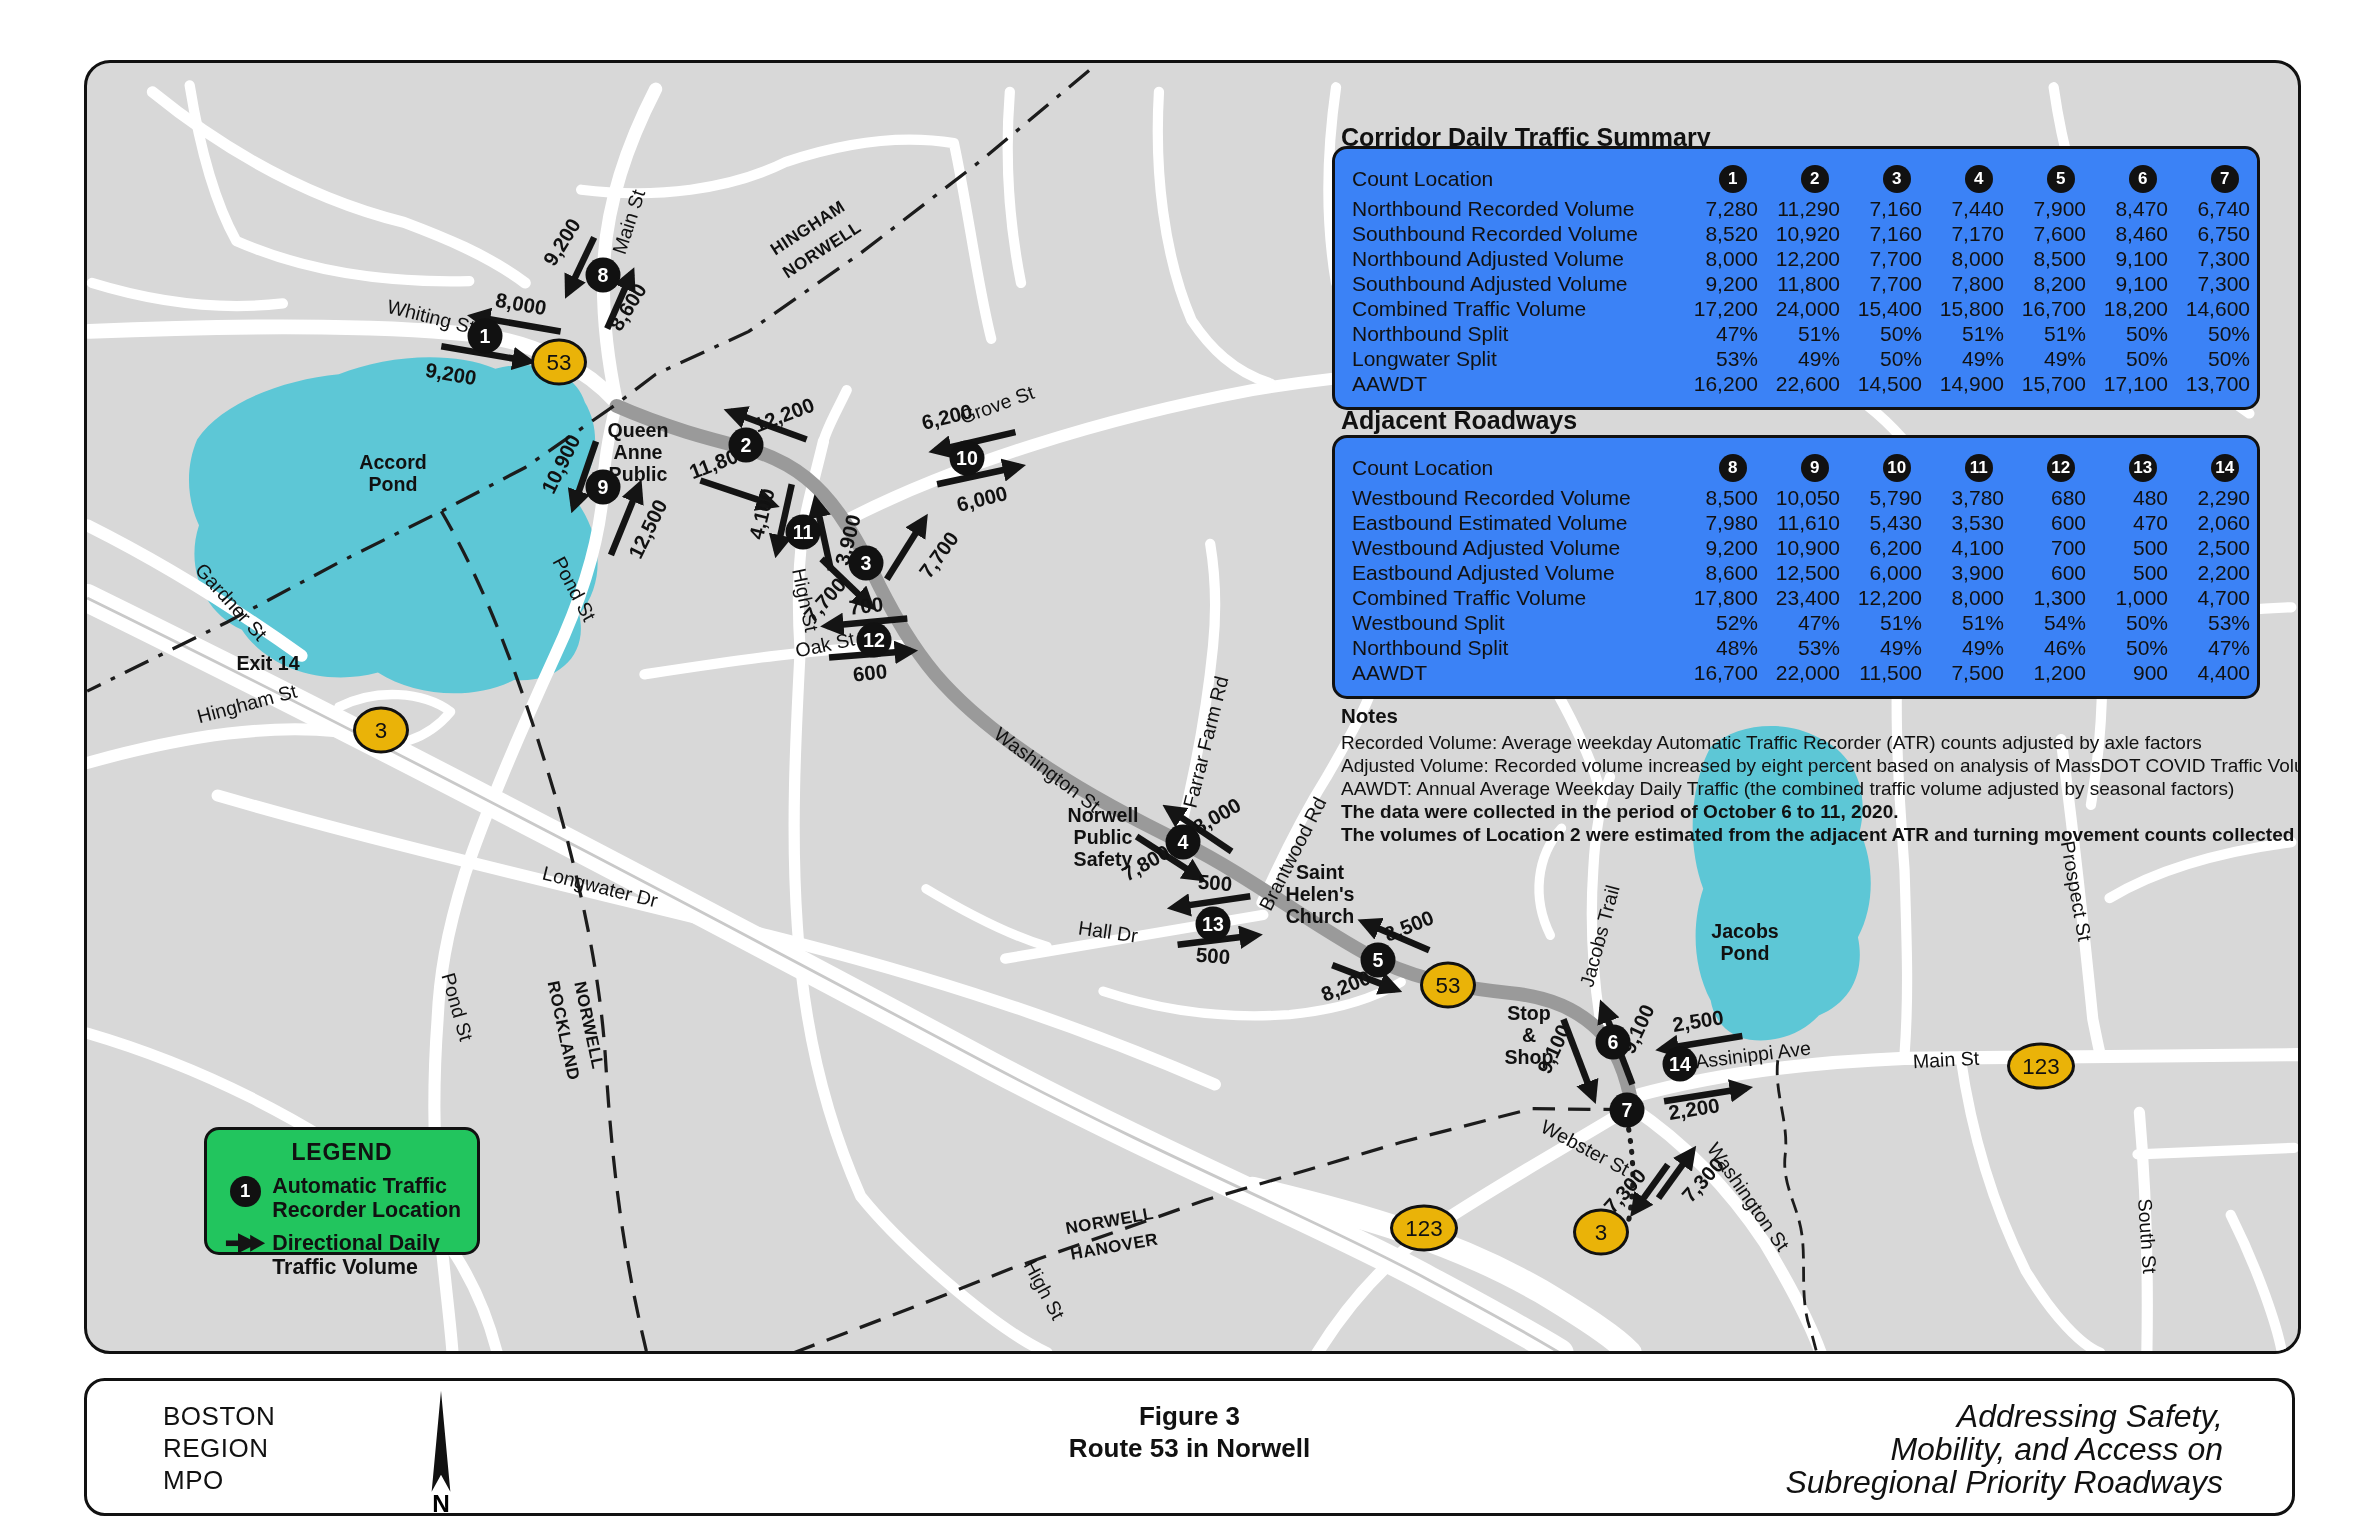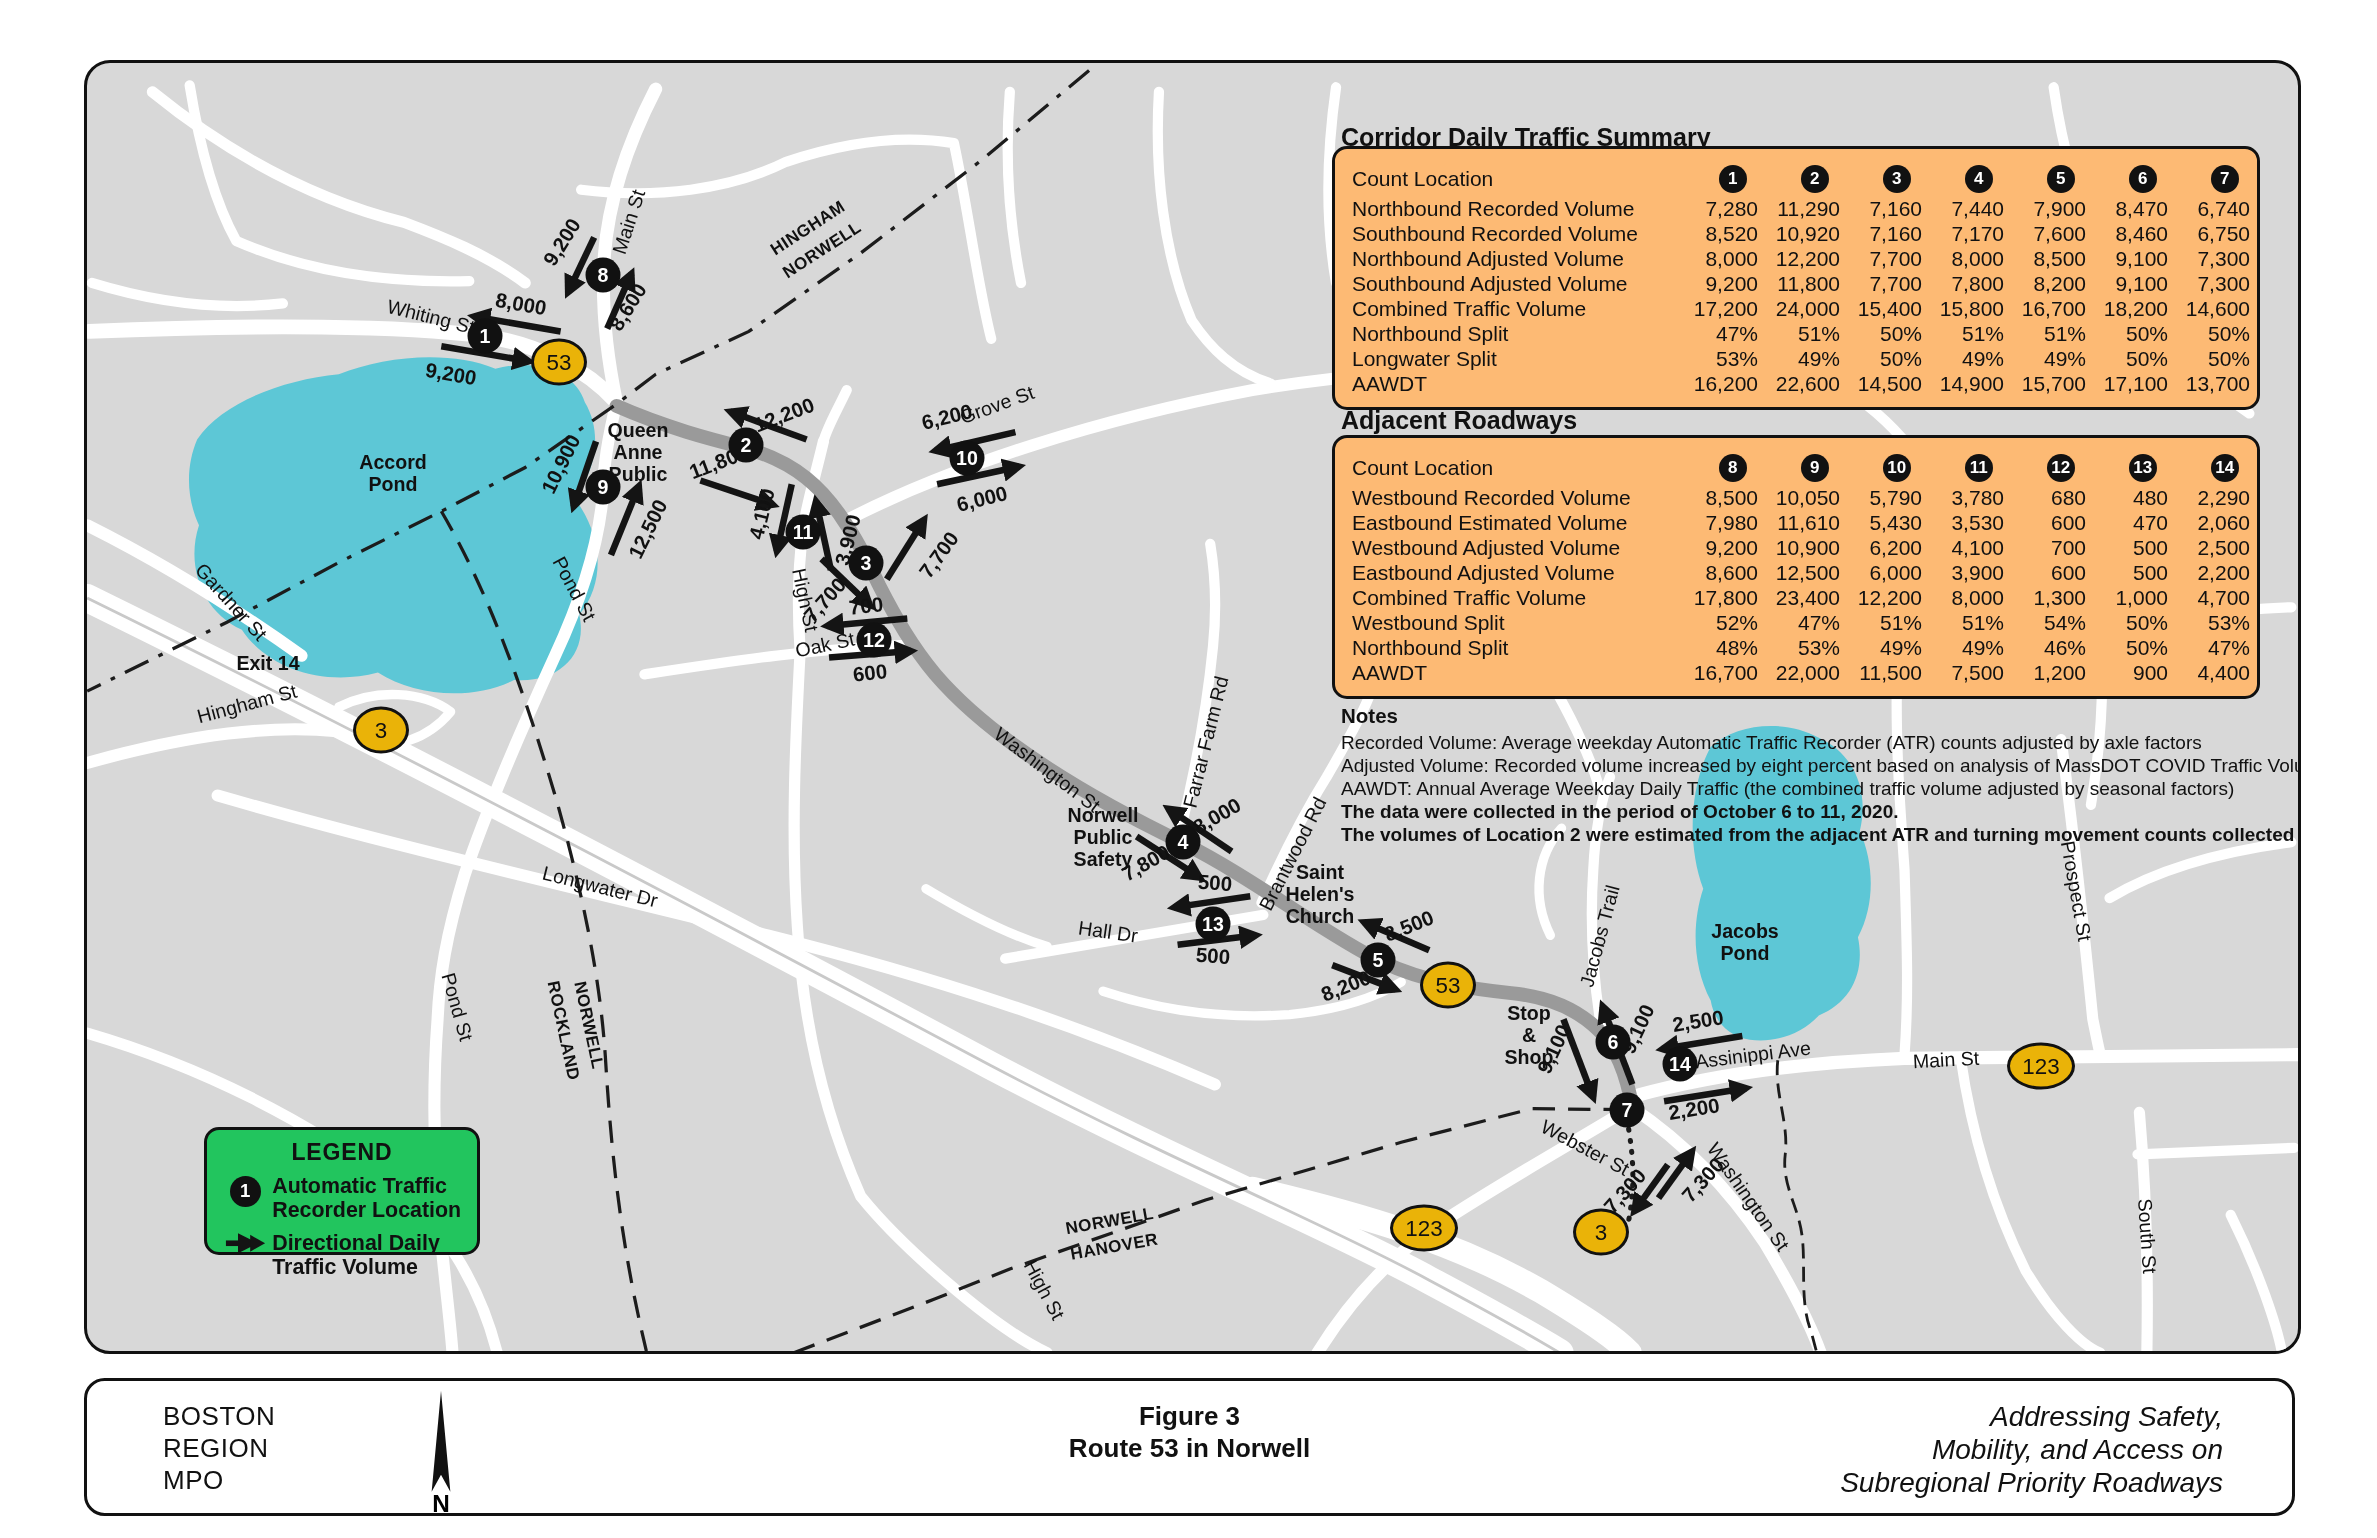--- a/index.html
+++ b/index.html
@@ -14,42 +14,42 @@
   .flow-arrow{stroke:#141414;stroke-width:7px;}
   .street-label{position:absolute;font-size:19.6px;white-space:nowrap;z-index:4;}
   .bold-label{font-weight:bold;}
   .place-label{position:absolute;font-size:19.6px;font-weight:bold;text-align:center;line-height:1.12;white-space:nowrap;z-index:4;}
   .boundary-label{position:absolute;font-size:17px;font-weight:bold;letter-spacing:0.5px;text-align:center;line-height:1;white-space:nowrap;z-index:4;}
   .boundary-label div+div{margin-top:9.3px;}
   .vol-label{position:absolute;font-size:20.5px;font-weight:bold;white-space:nowrap;z-index:5;}
   .shield{position:absolute;height:41px;background:#eab308;border:3.3px solid #111;border-radius:50%;display:flex;align-items:center;justify-content:center;font-size:22.4px;z-index:5;}
   .atr{position:absolute;width:35px;height:35px;background:#111;color:#fff;border-radius:50%;display:flex;align-items:center;justify-content:center;font-size:19.6px;font-weight:bold;z-index:6;}
   .dt-title{position:absolute;font-size:25px;font-weight:bold;z-index:8;}
-  .dt-box{position:absolute;width:928px;background:#fdba74;border:3.3px solid #111;border-radius:15px;padding:13px 15px 11.2px 17px;box-sizing:border-box;z-index:8;}
+  .dt-box{position:absolute;width:928px;background:#3b82f6;border:3.3px solid #111;border-radius:15px;padding:13px 15px 11.2px 17px;box-sizing:border-box;z-index:8;}
   .dt-row{display:flex;align-items:center;height:25px;font-size:21px;}
   .dt-row.head{height:34px;}
   .dt-label{width:324px;flex:none;}
   .dt-val{width:82px;flex:none;display:flex;justify-content:flex-end;align-items:center;}
   .badge{width:28px;height:28px;border-radius:50%;background:#111;color:#fff;display:flex;align-items:center;justify-content:center;font-size:17px;font-weight:bold;margin-right:11.2px;}
   .notes{position:absolute;left:1254px;top:641px;width:951px;font-size:19px;line-height:23px;z-index:8;}
   .notes .nt-title{font-weight:bold;font-size:20.5px;margin-bottom:3.7px;}
   .nt-line{white-space:nowrap;}
   .nt-indent{padding-left:235px;}
   .nt-bold{font-weight:bold;}
   .legend{position:absolute;left:117px;top:1064px;width:276px;height:128px;background:#22c55e;border:3.3px solid #111;border-radius:15px;box-sizing:border-box;padding:9.3px 11.2px;z-index:8;}
   .legend-title{text-align:center;font-weight:bold;font-size:23px;letter-spacing:0.9px;margin-bottom:7.5px;}
   .legend-row{display:flex;align-items:flex-start;margin-bottom:9.3px;}
   .legend-icon{width:54px;flex:none;display:flex;justify-content:center;padding-top:1.9px;}
   .legend-marker{width:31px;height:31px;background:#111;color:#fff;border-radius:50%;display:flex;align-items:center;justify-content:center;font-size:18.6px;font-weight:bold;}
   .legend-text{font-weight:bold;font-size:21.4px;line-height:24px;}
   .footer-panel{position:absolute;left:84px;top:1378px;width:2211px;height:138px;border:3.7px solid #111;border-radius:20.5px;box-sizing:border-box;}
   .mpo{position:absolute;left:76px;top:18.6px;font-size:26px;line-height:32px;letter-spacing:0.5px;}
   .north{position:absolute;left:324px;top:5.6px;width:60px;height:129px;}
   .fig-title{position:absolute;left:0;right:0;top:18.6px;text-align:center;font-size:26px;font-weight:bold;line-height:32px;}
-  .tagline{position:absolute;right:69px;top:18.6px;text-align:right;font-style:italic;font-size:28px;line-height:33px;}
+  .tagline{position:absolute;right:69px;top:18.6px;text-align:right;font-style:italic;font-size:32px;line-height:33px;}
 </style>
 </head>
 <body>
 
 <div class="page">
 
   <div class="map-panel">
     <svg class="basemap" viewBox="90 64 2372 1382">
       <defs>
         <marker id="ah" viewBox="0 0 10 10" refX="7" refY="5" markerWidth="3.6" markerHeight="3.6" orient="auto">

